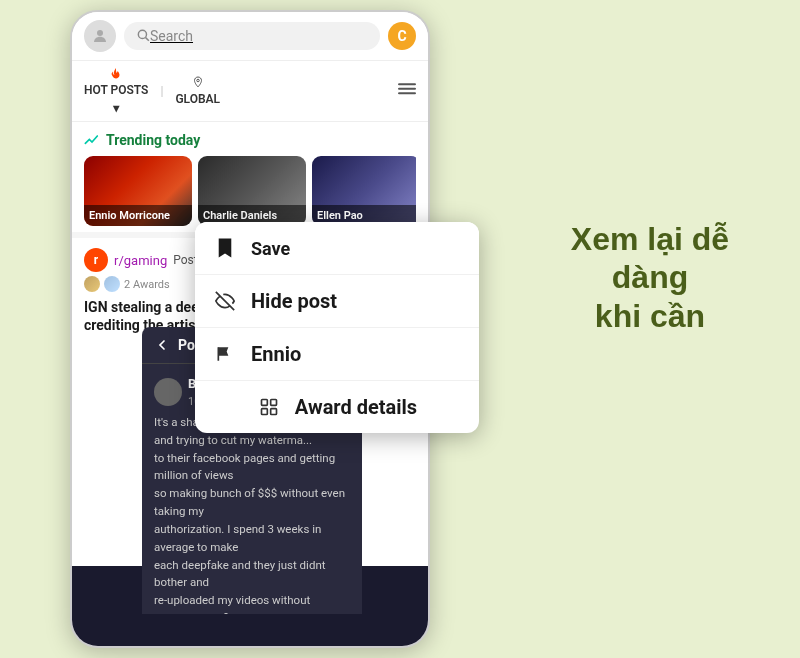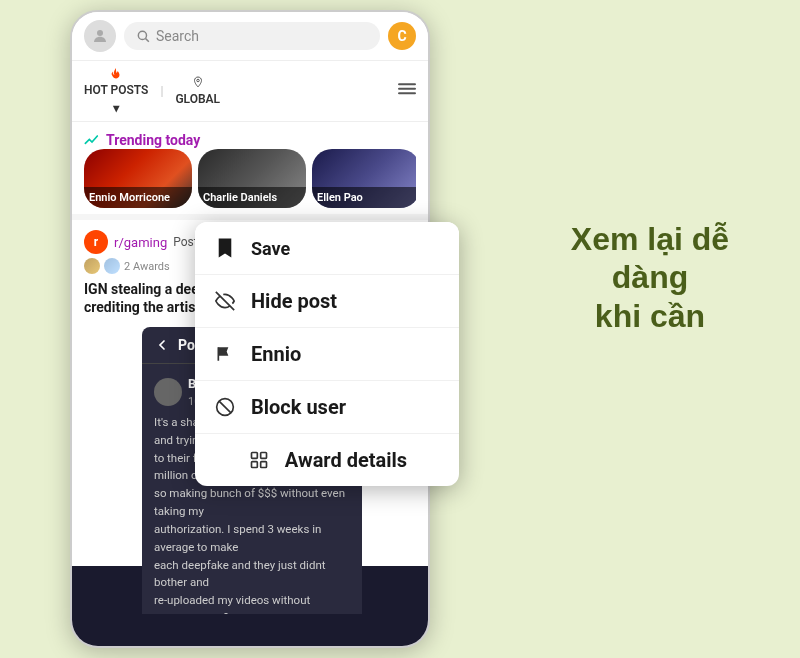--- a/index.html
+++ b/index.html
@@ -38,25 +38,25 @@
       width: 32px;
       height: 32px;
       border-radius: 50%;
       background: #ddd;
       display: flex; align-items: center; justify-content: center;
       flex-shrink: 0;
     }
     .search-bar {
       flex: 1;
       display: flex;
-      align-items: center;
+      align-items: flex-start;
       background: #f1f1f1;
       border-radius: 20px;
       padding: 6px 12px;
-      gap: 6px;
+      text-decoration: underline;
     }
     .search-bar span {
       color: #888;
       font-size: 14px;
     }
     .coin-icon {
       width: 28px;
       height: 28px;
       background: #f5a623;
       border-radius: 50%;
@@ -86,33 +86,33 @@
     .nav-right { margin-left: auto; }
 
     
     .trending-section {
       padding: 10px 12px 6px;
       background: #fff;
     }
     .trending-title {
       font-size: 14px;
       font-weight: 700;
-      color: #a21caf;
-      margin-bottom: 1px;
+      color: #15803d;
+      margin-bottom: 8px;
       display: flex; align-items: center; gap: 6px;
     }
     .trending-cards {
       display: flex;
       gap: 6px;
       overflow: hidden;
     }
     .trend-card {
       width: 108px;
-      height: 59px;
-      border-radius: 20px;
+      height: 70px;
+      border-radius: 9px;
       overflow: hidden;
       position: relative;
       flex-shrink: 0;
     }
     .trend-card-bg {
       width: 100%;
       height: 100%;
       position: absolute;
       top: 0; left: 0;
     }
@@ -160,21 +160,21 @@
       font-weight: 700;
       color: #1a1a1a;
       line-height: 1.3;
     }
 
     
     .overlay-panel {
       position: absolute;
       top: 222px;
       left: 195px;
-      width: 264px;
+      width: 284px;
       background: #fff;
       border-radius: 12px;
       box-shadow: 0 4px 24px rgba(0,0,0,0.3);
       z-index: 100;
       overflow: hidden;
     }
     .overlay-item {
       display: flex;
       align-items: center;
       gap: 14px;
@@ -406,29 +406,20 @@
       <svg width="20" height="20" viewBox="0 0 24 24" fill="#333">
         <path d="M4 4h12l-2 5 2 5H4V4z"></path>
         <line x1="4" y1="4" x2="4" y2="20" stroke="#333" stroke-width="2"></line>
       </svg>
     </div>
     <span>Ennio</span>
   </div>
   <div class="overlay-item">
     <div class="overlay-icon">
       <svg width="20" height="20" viewBox="0 0 24 24" fill="none" stroke="#333" stroke-width="2">
-        <circle cx="12" cy="12" r="10"></circle>
-        <line x1="4.93" y1="4.93" x2="19.07" y2="19.07"></line>
-      </svg>
-    </div>
-    <span>Block user</span>
-  </div>
-  <div class="overlay-item">
-    <div class="overlay-icon">
-      <svg width="20" height="20" viewBox="0 0 24 24" fill="none" stroke="#333" stroke-width="2">
         <rect x="3" y="3" width="7" height="7" rx="1"></rect>
           <rect x="14" y="3" width="7" height="7" rx="1"></rect>
         <rect x="14" y="14" width="7" height="7" rx="1"></rect>
           <rect x="3" y="14" width="7" height="7" rx="1"></rect>
       </svg>
     </div>
     <span>Award details</span>
   </div>
 </div>
 

